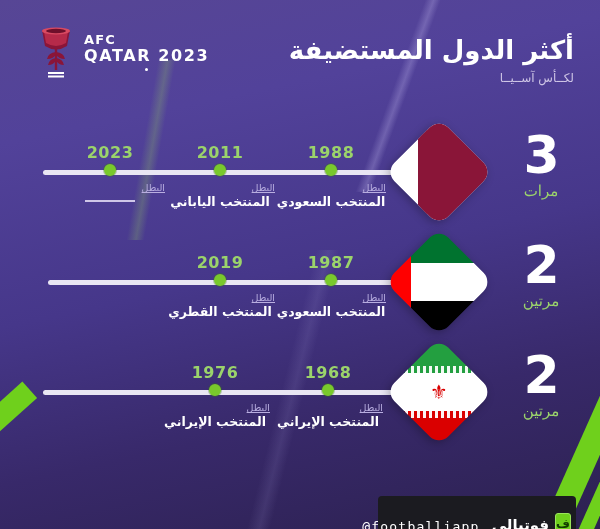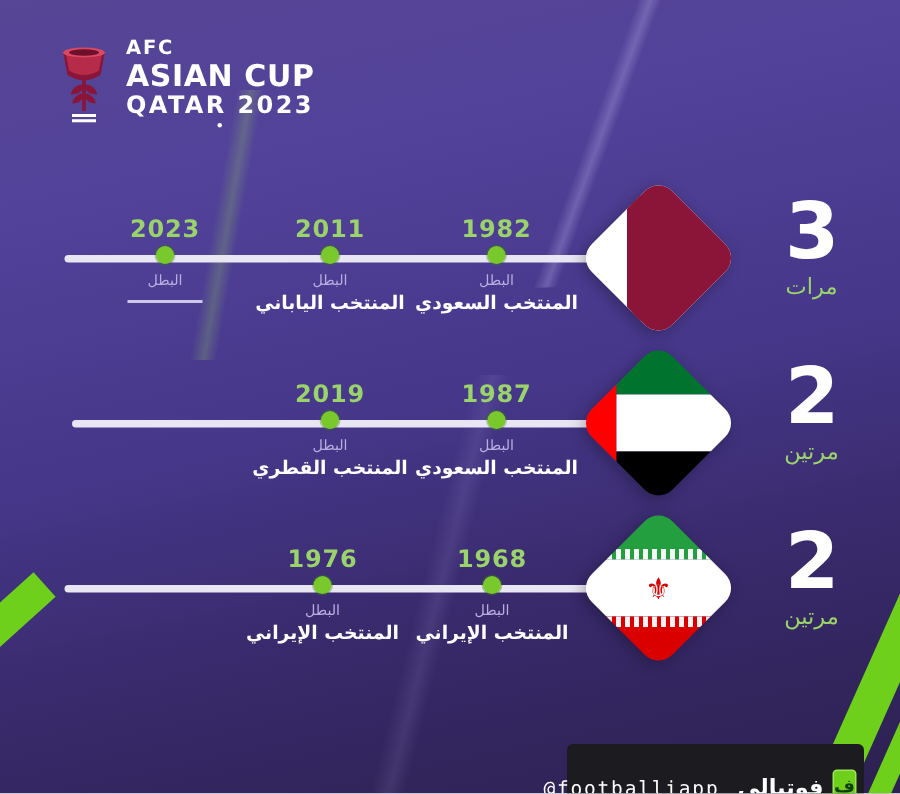--- a/index.html
+++ b/index.html
@@ -49,22 +49,22 @@
   .timeline{position:absolute;height:5px;background:#e9e6f3;border-radius:3px;top:52px;}
   .tl1{left:43px;width:352px;}
   .tl2{left:48px;width:347px;}
   .tl3{left:43px;width:352px;}
 
   .node{position:absolute;top:46px;width:0;height:0;}
   .dot{position:absolute;left:-6px;top:0;width:12px;height:12px;border-radius:50%;background:#79C92C;
        box-shadow:0 0 0 1px rgba(60,120,20,.35);}
   .year{position:absolute;left:-40px;top:-21px;width:80px;text-align:center;
         font-size:16px;font-weight:bold;color:#9BD36B;letter-spacing:.5px;}
-  .champ-label{position:absolute;left:-55px;top:18px;width:110px;text-align:center;
-        font-size:9.5px;color:#b9aee0;direction:rtl;}
+  .champ-label{position:absolute;left:-55px;top:18px;width:110px;
+        font-size:9.5px;color:#b9aee0;direction:rtl;text-decoration:underline;}
   .champ-name{position:absolute;left:-62px;top:30px;width:124px;text-align:center;
         font-size:12.5px;font-weight:bold;color:#ffffff;direction:rtl;}
   .champ-dash{position:absolute;left:-25px;top:36px;width:50px;height:2px;background:#cfc7e8;}
 
   
   .flag-box{position:absolute;left:393px;top:8px;width:92px;height:92px;}
   .diamond{position:absolute;left:8px;top:8px;width:76px;height:76px;
     transform:rotate(45deg);border-radius:13px;overflow:hidden;
     box-shadow:0 3px 10px rgba(0,0,0,.28);}
   .dinner{position:absolute;left:-20px;top:-20px;width:116px;height:116px;
@@ -136,46 +136,49 @@
       <path d="M20 22 V44" stroke="#8A1538" stroke-width="2.4" fill="none"></path>
       <path d="M20 26 Q12 27 11 33 Q18 33 20 28 Z" fill="#8A1538"></path>
       <path d="M20 26 Q28 27 29 33 Q22 33 20 28 Z" fill="#8A1538"></path>
       <path d="M20 32 Q13 33 12 39 Q18 39 20 34 Z" fill="#8A1538"></path>
       <path d="M20 32 Q27 33 28 39 Q22 39 20 34 Z" fill="#8A1538"></path>
       <rect x="12" y="46" width="16" height="2" fill="#ffffff"></rect>
       <rect x="12" y="49.5" width="16" height="2" fill="#ffffff"></rect>
     </svg>
     <div class="afc-text">
       <div class="afc-afc">AFC</div>
-      <div class="afc-main">ASIAN CUP</div>
       <div class="afc-sub">QATAR 2023</div>
       <div class="afc-dot"></div>
     </div>
   </div>
 
+  <div class="title-block">
+    <div class="title-main">أكثر الدول المستضيفة</div>
+    <div class="title-sub">لكــأس آســيــا</div>
+  </div>
 
   <div class="row row1">
     <div class="timeline tl1"></div>
 
     <div class="node" style="left:110px">
       <div class="year">2023</div>
       <div class="dot"></div>
       <div class="champ-label">البطل</div>
       <div class="champ-dash"></div>
     </div>
 
     <div class="node" style="left:220px">
       <div class="year">2011</div>
       <div class="dot"></div>
       <div class="champ-label">البطل</div>
       <div class="champ-name">المنتخب الياباني</div>
     </div>
 
     <div class="node" style="left:331px">
-      <div class="year">1982</div>
+      <div class="year">1988</div>
       <div class="dot"></div>
       <div class="champ-label">البطل</div>
       <div class="champ-name">المنتخب السعودي</div>
     </div>
 
     <div class="flag-box">
       <div class="diamond">
         <div class="dinner qa">
           <div class="qa-maroon"></div>
           <div class="qa-serr"></div>

